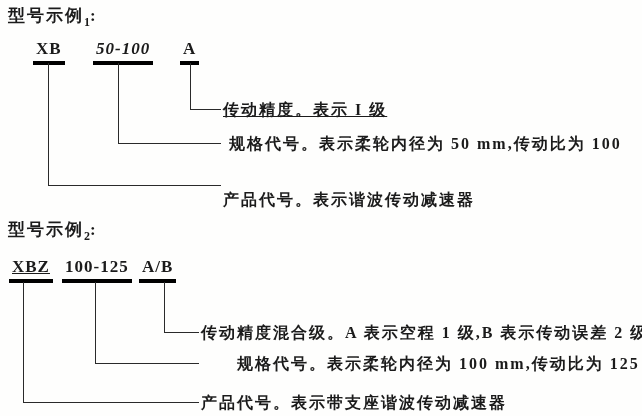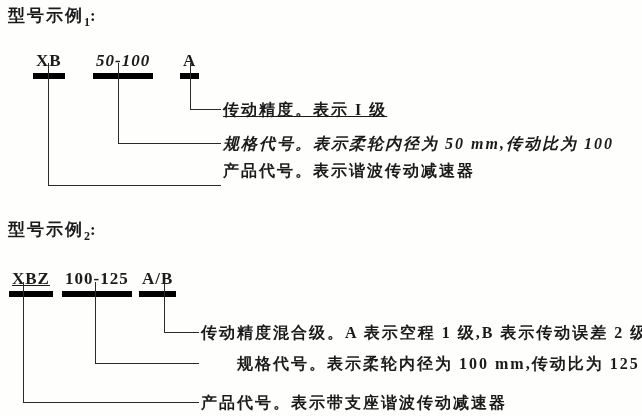--- a/index.html
+++ b/index.html
@@ -25,23 +25,22 @@
     vertical-align: -5px;
     font-weight: 600;
   }
   .code {
     position: absolute;
     font-size: 17px;
     font-weight: 700;
     letter-spacing: 1px;
     line-height: 20px;
     padding: 0 3px 2px 3px;
-    border-bottom: 6px solid #000000;
+    border-bottom: 4px solid #000000;
     white-space: nowrap;
-    margin-top: 12px;
   }
   .conn {
     position: absolute;
     box-sizing: border-box;
     border-left: 1px solid #2a2a2a;
     border-bottom: 1px solid #2a2a2a;
   }
   .lbl {
     position: absolute;
     font-size: 16px;
@@ -63,22 +62,22 @@
 
     <span class="code" style="left:33px; top:39px;">XB</span>
     <span class="code" style="left:93px; top:39px;font-style:italic;">50-100</span>
     <span class="code" style="left:180px; top:39px;">A</span>
 
     <div class="conn" style="left:190px; top:63px; width:31px; height:47px;"></div>
     <div class="conn" style="left:118px; top:63px; width:103px; height:81px;"></div>
     <div class="conn" style="left:48px;  top:63px; width:173px; height:123px;"></div>
 
     <div class="lbl" style="left:223px; top:101px;text-decoration:underline;">传动精度。表示 I 级</div>
-    <div class="lbl" style="left:223px; top:135px;font-style:italic;">规格代号。表示柔轮内径为 50 mm,传动比为 100</div>
-    <div class="lbl" style="left:223px; top:162px;text-align:center;">产品代号。表示谐波传动减速器</div>
+    <div class="lbl" style="left:229px; top:135px;">规格代号。表示柔轮内径为 50 mm,传动比为 100</div>
+    <div class="lbl" style="left:223px; top:191px;text-align:center;">产品代号。表示谐波传动减速器</div>
   </div>
 
   <div class="ex">
     <div class="title" style="left:8px; top:218px;">
       <span>型号示例</span><sub>2</sub><span>:</span>
     </div>
 
     <span class="code" style="left:9px; top:257px;text-decoration:underline;">XBZ</span>
     <span class="code" style="left:62px; top:257px;">100-125</span>
     <span class="code" style="left:139px; top:257px;">A/B</span>

